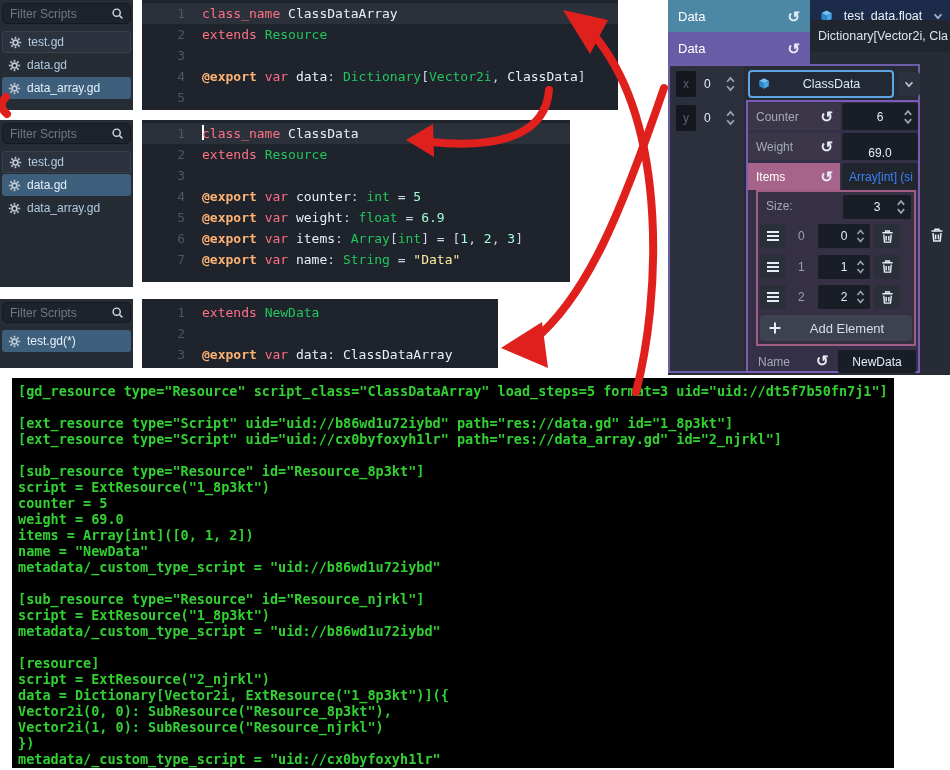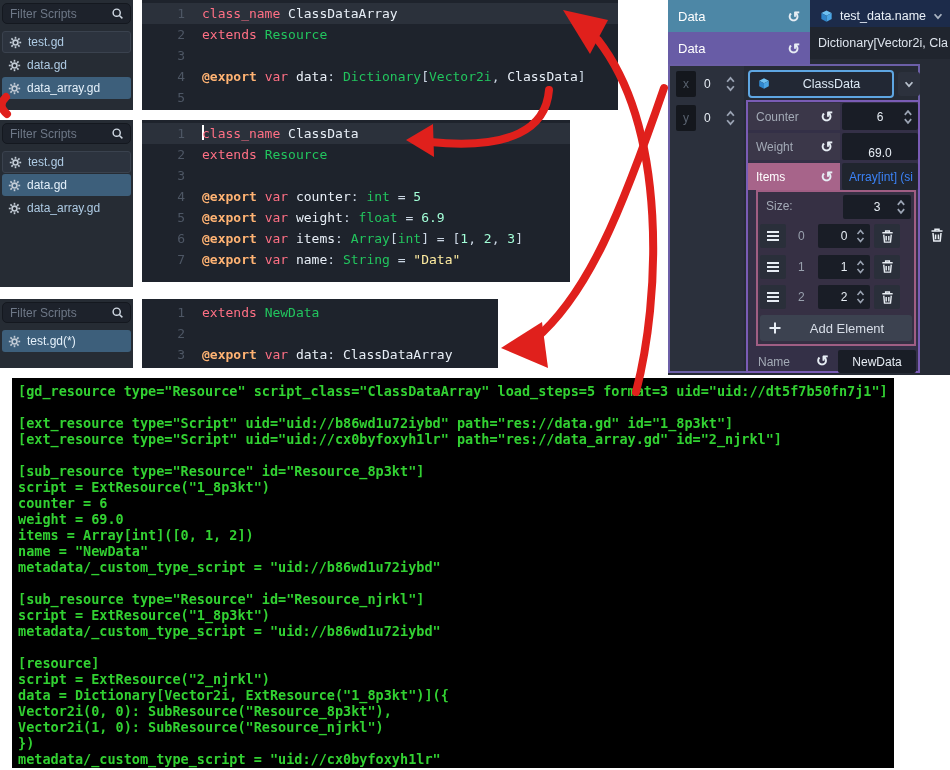--- a/index.html
+++ b/index.html
@@ -246,31 +246,31 @@
     <div class="ihdr" style="left:0;top:0;width:142px;background:#4d87a6;">
       <span class="ihdr-label">Data</span>
       <span class="revert" style="margin-right:10px;">↺</span>
     </div>
     <div class="res-box" style="left:142px;top:0;width:140px;height:32px;background:#1c2b4a;">
       <svg class="icn" style="margin-left:9px;" width="15" height="15" viewBox="0 0 16 16">
           <polygon points="8,1.5 13.5,4.3 8,7.1 2.5,4.3" fill="#6ec1f2"></polygon>
           <polygon points="2.5,4.3 8,7.1 8,13.5 2.5,10.7" fill="#2f86cc"></polygon>
           <polygon points="13.5,4.3 8,7.1 8,13.5 13.5,10.7" fill="#4aa5e4"></polygon>
         </svg>
-      <span style="flex:1;text-align:center;color:#e9f0f8;font-size:12.5px;">test_data.name</span>
+      <span style="flex:1;text-align:center;color:#e9f0f8;font-size:12.5px;">test_data.float</span>
       <svg class="icn" style="margin-right:6px;" width="12" height="12" viewBox="0 0 14 14">
           <path d="M3 5 L7 9.5 L11 5" stroke="#aab4c2" stroke-width="2" fill="none"></path>
         </svg>
     </div>
 
     <div class="ihdr" style="left:0;top:32px;width:142px;background:#685ca6;">
       <span class="ihdr-label">Data</span>
       <span class="revert" style="margin-right:10px;">↺</span>
     </div>
-    <div class="res-box" style="left:142px;top:27px;width:140px;height:32px;background:#20252e;">
+    <div class="res-box" style="left:142px;top:20px;width:140px;height:32px;background:#20252e;">
       <span style="padding-left:8px;color:#dde4ed;font-size:12.5px;white-space:nowrap;overflow:hidden;">Dictionary[Vector2i, Cla</span>
     </div>
 
     <div style="position:absolute;left:2px;top:66px;width:74px;height:305px;background:#2b303c;"></div>
     <div class="outer-border" style="left:0;top:64px;width:252px;height:309px;"></div>
 
     <div class="cell-dark" style="left:8px;top:71px;width:20px;height:26px;background:#14171d;color:#59626f;">x</div>
     <span style="position:absolute;left:36px;top:77px;color:#e7edf4;">0</span>
     <svg style="position:absolute;left:56px;top:75px;" width="13" height="18" viewBox="0 0 10 16">
         <path d="M2 6 L5 2.5 L8 6" stroke="#9aa3b3" stroke-width="1.6" fill="none"></path>
@@ -436,21 +436,21 @@
   </div>
 
   <div id="terminal">
       <div class="tline">[gd_resource type="Resource" script_class="ClassDataArray" load_steps=5 format=3 uid="uid://dt5f7b50fn7j1"]</div>
       <div class="tline"> </div>
       <div class="tline">[ext_resource type="Script" uid="uid://b86wd1u72iybd" path="res://data.gd" id="1_8p3kt"]</div>
       <div class="tline">[ext_resource type="Script" uid="uid://cx0byfoxyh1lr" path="res://data_array.gd" id="2_njrkl"]</div>
       <div class="tline"> </div>
       <div class="tline">[sub_resource type="Resource" id="Resource_8p3kt"]</div>
       <div class="tline">script = ExtResource("1_8p3kt")</div>
-      <div class="tline">counter = 6</div>
+      <div class="tline">counter = 5</div>
       <div class="tline">weight = 69.0</div>
       <div class="tline">items = Array[int]([0, 1, 2])</div>
       <div class="tline">name = "NewData"</div>
       <div class="tline">metadata/_custom_type_script = "uid://b86wd1u72iybd"</div>
       <div class="tline"> </div>
       <div class="tline">[sub_resource type="Resource" id="Resource_njrkl"]</div>
       <div class="tline">script = ExtResource("1_8p3kt")</div>
       <div class="tline">metadata/_custom_type_script = "uid://b86wd1u72iybd"</div>
       <div class="tline"> </div>
       <div class="tline">[resource]</div>

